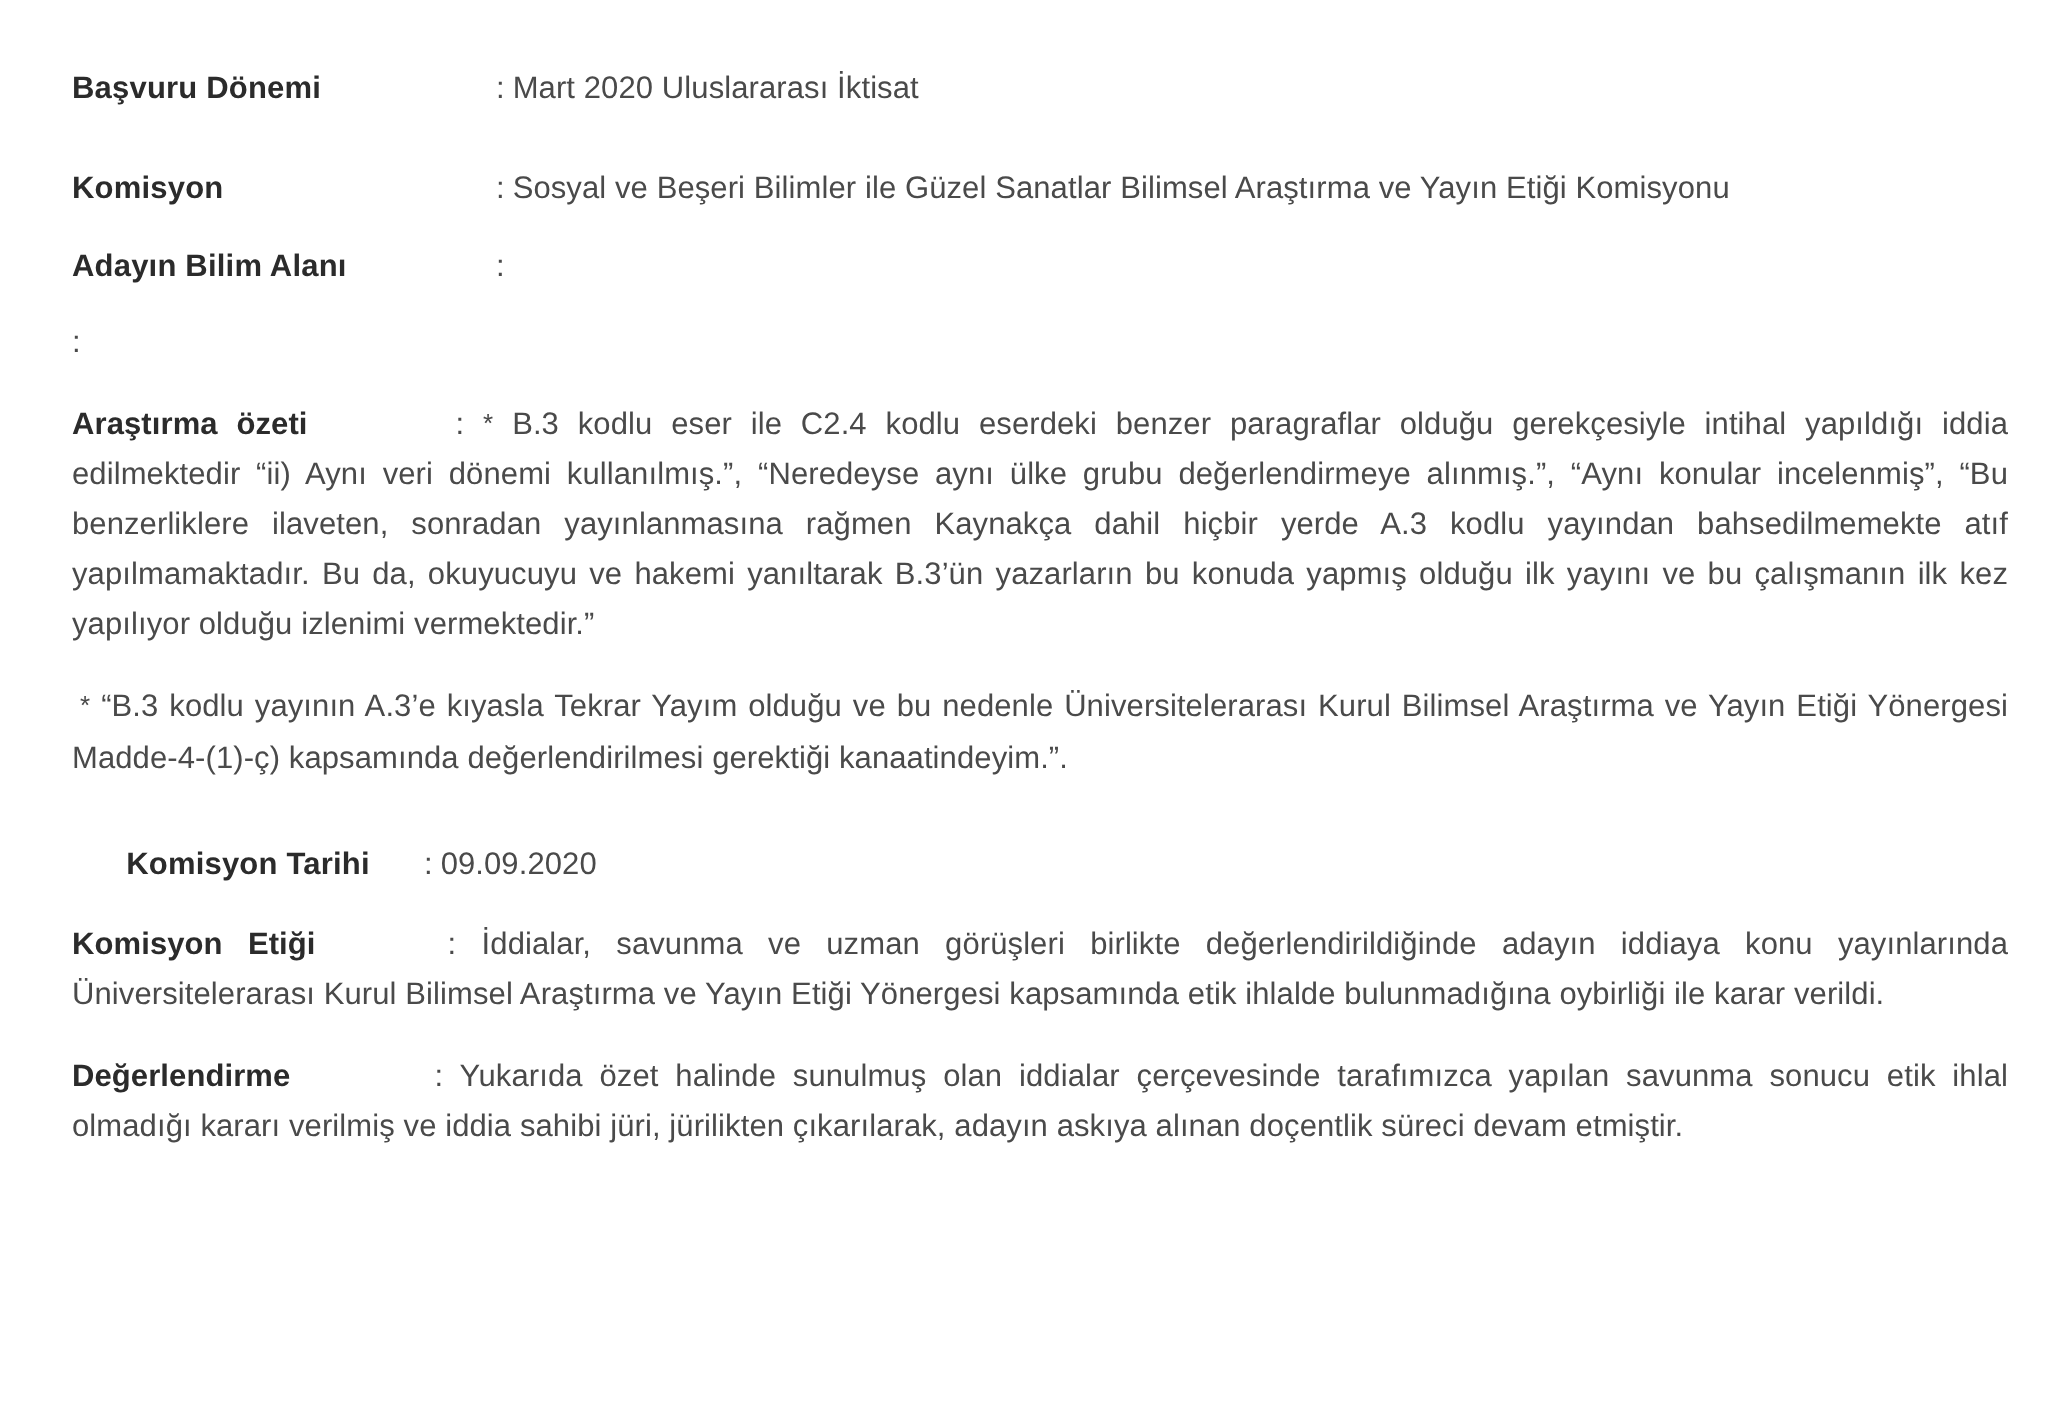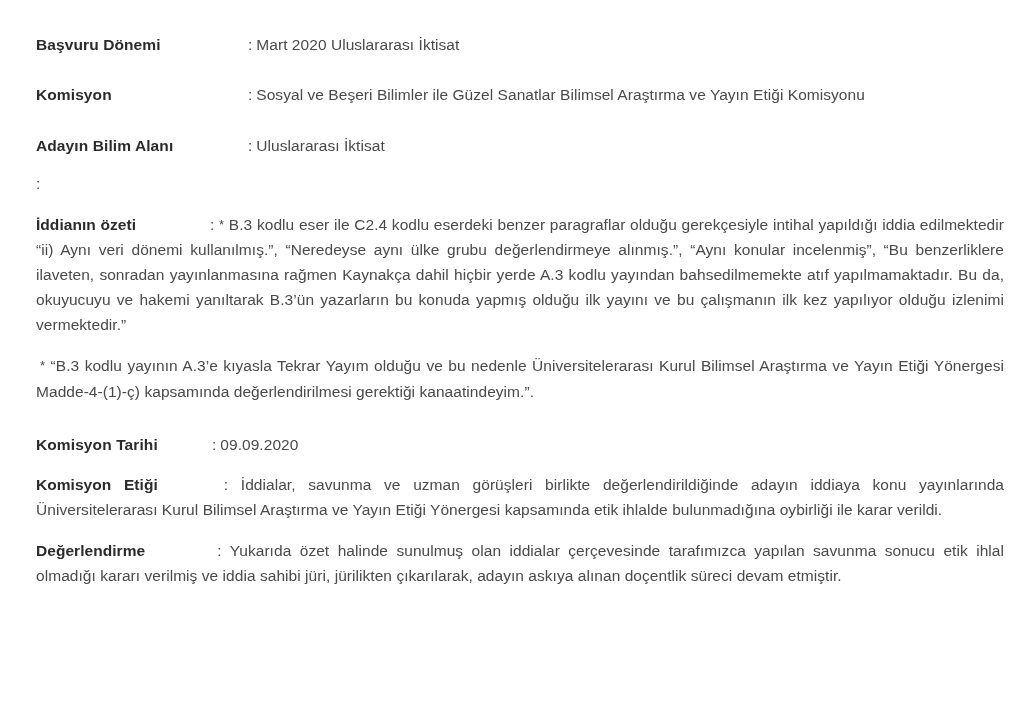--- a/index.html
+++ b/index.html
@@ -38,21 +38,21 @@
     line-height: 1.45;
   }
   .field-label {
     font-weight: bold;
     color: #2b2b2b;
     font-size: 15.5px;
     letter-spacing: 0.1px;
     flex: 0 0 auto;
   }
   .field-label.w-wide { width: 212px; }
-  .field-label.w-mid  { width: 176px; }
+  .field-label.w-mid  { width: 176px; text-align: center; }
   .field-colon {
     flex: 0 0 auto;
     color: #4a4a4a;
     font-size: 15.5px;
     padding-right: 4px;
   }
   .field-value {
     flex: 1 1 auto;
     font-size: 15.5px;
     color: #4a4a4a;
@@ -112,29 +112,28 @@
 
     <div class="field-row">
       <span class="field-label w-wide">Komisyon</span>
       <span class="field-colon">:</span>
       <span class="field-value">Sosyal ve Beşeri Bilimler ile Güzel Sanatlar Bilimsel Araştırma ve Yayın Etiği Komisyonu</span>
     </div>
 
     <div class="field-row">
       <span class="field-label w-wide">Adayın Bilim Alanı</span>
       <span class="field-colon">:</span>
-      <span class="field-value">Uluslararası İktisat</span>
     </div>
 
     <div class="field-row">
       <span class="field-colon">:</span>
     </div>
 
     <div class="block">
-      <span class="lead">İddianın özeti</span><span class="gap gap-iddia"> </span><span>:</span>
+      <span class="lead">Araştırma özeti</span><span class="gap gap-iddia"> </span><span>:</span>
       <span class="star">*</span>
       <span>B.3 kodlu eser ile C2.4 kodlu eserdeki benzer paragraflar olduğu gerekçesiyle intihal yapıldığı iddia edilmektedir “ii) Aynı veri dönemi kullanılmış.”, “Neredeyse aynı ülke grubu değerlendirmeye alınmış.”, “Aynı konular incelenmiş”, “Bu benzerliklere ilaveten, sonradan yayınlanmasına rağmen Kaynakça dahil hiçbir yerde A.3 kodlu yayından bahsedilmemekte atıf yapılmamaktadır. Bu da, okuyucuyu ve hakemi yanıltarak B.3’ün yazarların bu konuda yapmış olduğu ilk yayını ve bu çalışmanın ilk kez yapılıyor olduğu izlenimi vermektedir.”</span>
     </div>
 
     <div class="block starred">
       <span class="bullet">*</span>
       <span>“B.3 kodlu yayının A.3’e kıyasla Tekrar Yayım olduğu ve bu nedenle Üniversitelerarası Kurul Bilimsel Araştırma ve Yayın Etiği Yönergesi Madde-4-(1)-ç) kapsamında değerlendirilmesi gerektiği kanaatindeyim.”.</span>
     </div>
 
     <div class="field-row">

